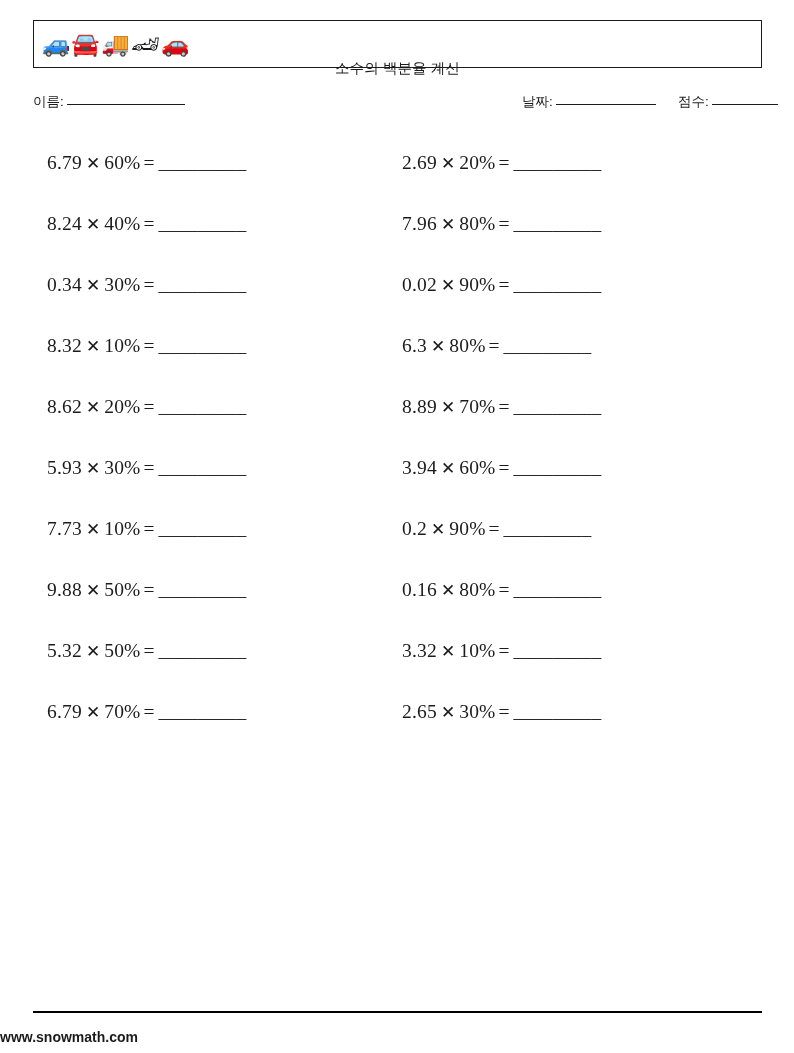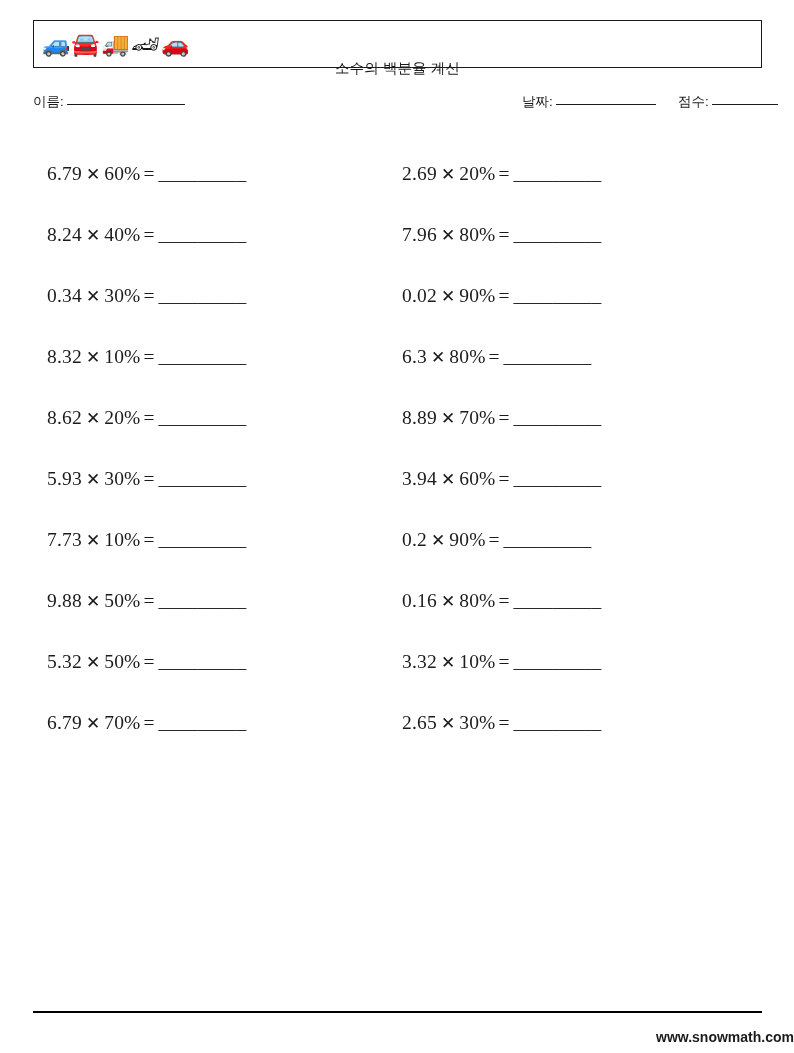--- a/index.html
+++ b/index.html
@@ -95,23 +95,23 @@
     left: 0;
     top: 148px;
     width: 794px;
   }
   .prob-row {
     position: relative;
     height: 61px;
   }
   .prob {
     position: absolute;
-    top: 8px;
+    top: 0;
     font-size: 19.5px;
-    line-height: 36px;
+    line-height: 30px;
     white-space: nowrap;
     color: #1b1b1b;
   }
   .prob.col-1 { left: 47px; }
   .prob.col-2 { left: 402px; }
   .prob .expr { letter-spacing: 0.2px; }
   .prob .times { margin: 0 4px; font-size: 17px; }
   .prob .eq { margin: 0 4px 0 3px; }
   .prob .blank {
     letter-spacing: 0px;
@@ -124,21 +124,21 @@
     left: 33px;
     top: 1011px;
     width: 729px;
     border-top: 2px solid #000000;
   }
   .footer-text {
     position: absolute;
     left: 0;
     right: 0;
     top: 1029px;
-    text-align: right;
+    text-align: left;
     font-family: "Liberation Sans", "DejaVu Sans", sans-serif;
     font-size: 14px;
     font-weight: bold;
     color: #1b1b1b;
   }
 </style>
 </head>
 <body>
 
 <div class="header-box">

